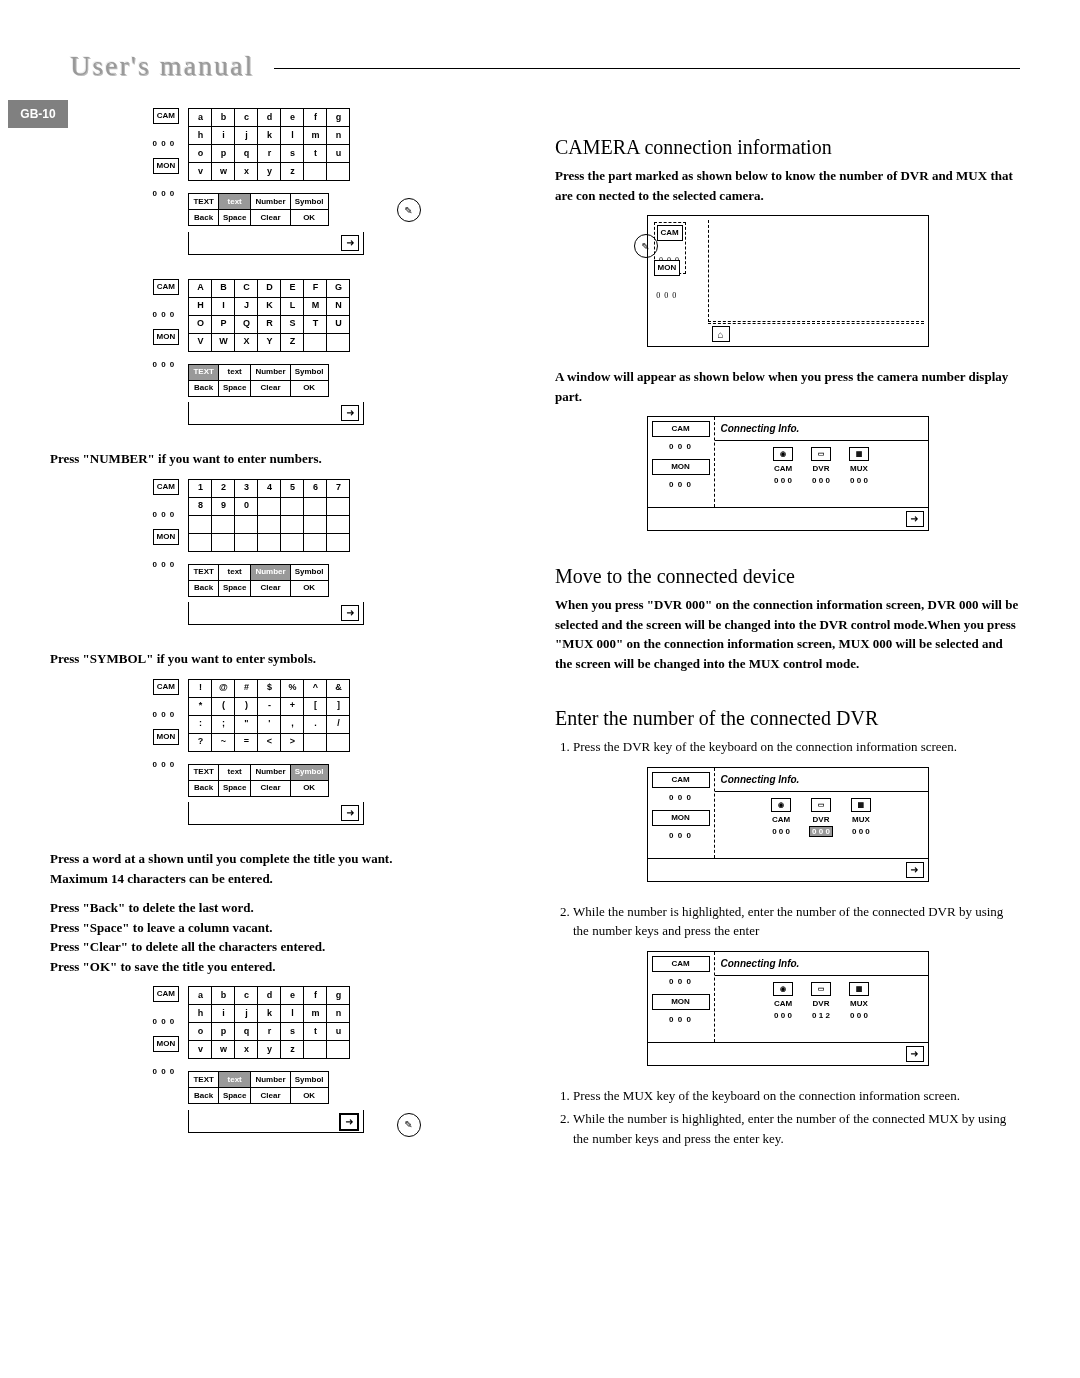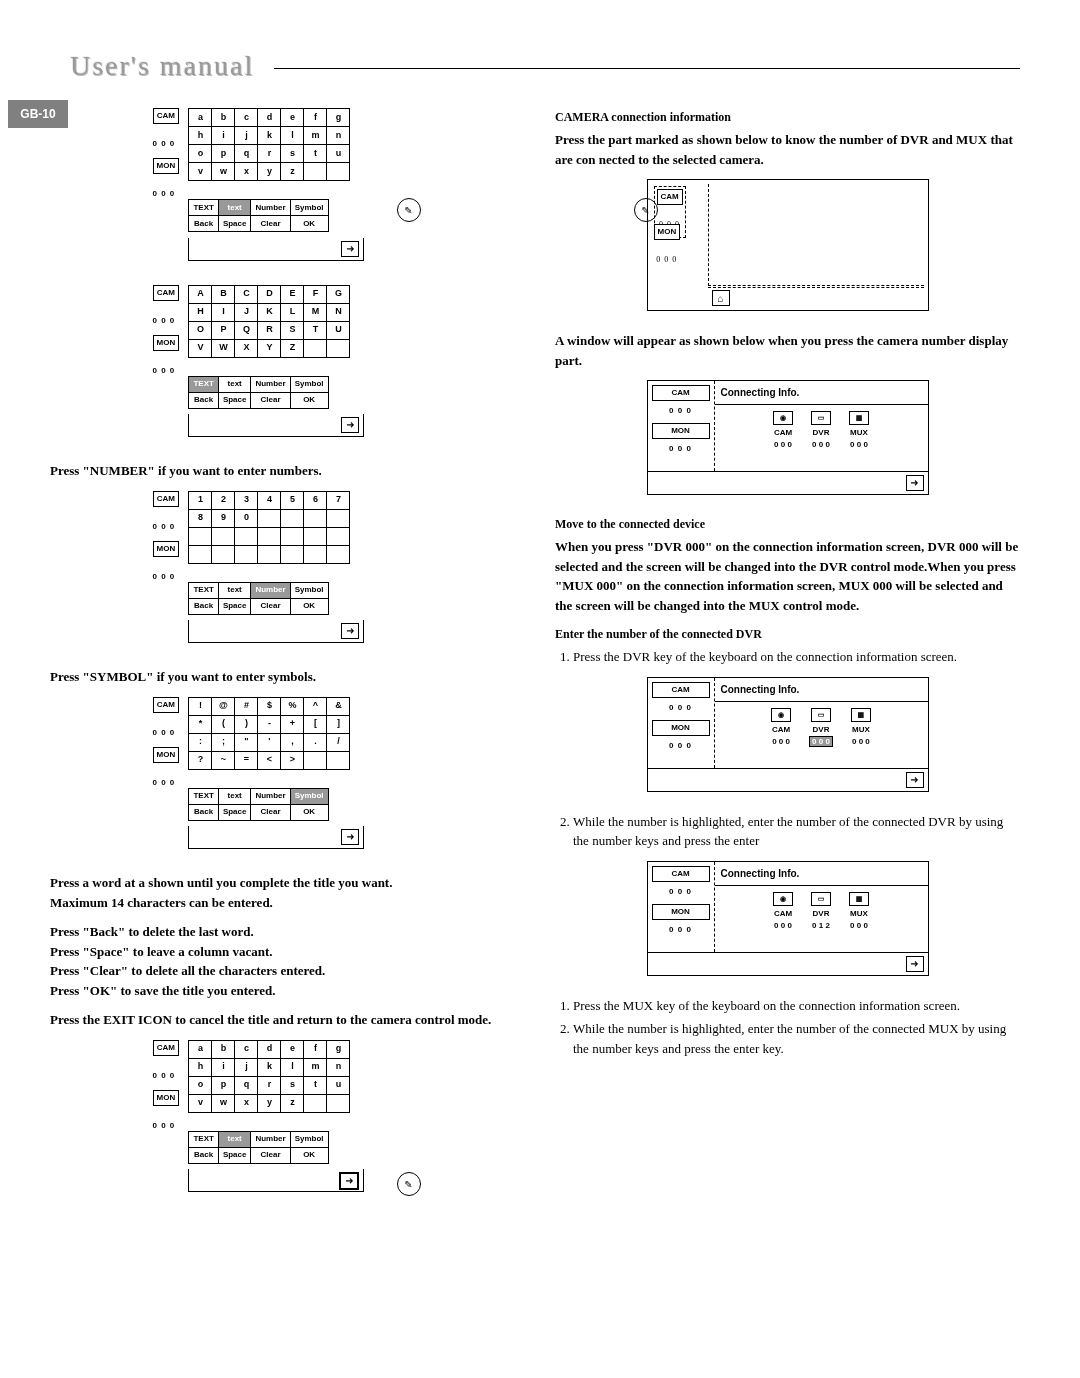--- a/index.html
+++ b/index.html
@@ -55,23 +55,23 @@
     gap: 40px;
     margin-top: 10px;
   }
   .col {
     flex: 1;
     font-size: 13px;
     line-height: 1.5;
   }
   .col h3 {
     font-family: "Times New Roman", serif;
-    font-size: 12px;
-    font-weight: bold;
-    margin: 6px 0 2px 0;
+    font-size: 20px;
+    font-weight: normal;
+    margin: 30px 0 2px 0;
   }
   .col p {
     margin: 4px 0 10px 0;
     font-weight: bold;
   }
   
   .diagram {
     margin: 6px auto 24px auto;
     width: 260px;
   }
@@ -103,21 +103,21 @@
     border: 1px solid #000;
     width: 22px;
     height: 17px;
     text-align: center;
     font-family: Arial, sans-serif;
     font-size: 9px;
     font-weight: bold;
     padding: 0;
   }
   .ctrlrow {
-    margin-top:18px;
+    margin-top:12px;
   }
   .ctrlrow table {
     border-collapse: collapse;
     display:inline-block;
   }
   .ctrlrow td {
     border:1px solid #000;
     height:15px;
     font-family:Arial,sans-serif;
     font-size:8px;
@@ -168,20 +168,21 @@
     font-weight:bold;
   }
   .conn-side .sidebar-box{margin-bottom:4px;}
   .conn-title {
     flex:1;
     padding:4px 6px;
     font-family:Arial,sans-serif;
     font-size:10px;
     font-weight:bold;
     border-bottom:1px solid #000;
+    font-style:italic;
   }
   .conn-main {
     flex:1;
     display:flex;
     align-items:flex-start;
     justify-content:center;
     gap:18px;
     padding-top:6px;
     font-family:Arial,sans-serif;
     font-size:8px;
@@ -492,21 +493,20 @@
 
       <p><span>Press a word at a shown until you complete the title you want.</span><br><span>Maximum 14 characters can be entered.</span></p>
 
       <p>
         <span>Press "Back" to delete the last word.</span><br>
         <span>Press "Space" to leave a column vacant.</span><br>
         <span>Press "Clear" to delete all the characters entered.</span><br>
         <span>Press "OK" to save the title you entered.</span>
       </p>
 
-      <p>Press the EXIT ICON to cancel the title and return to the camera control mode.</p>
 
       <div class="diagram" style="position:relative;">
         <div class="sidelabels">
           <div class="sidebar-box"><span>CAM</span></div>
           <div class="sidebar-val">0 0 0</div>
           <div style="height:8px"></div>
           <div class="sidebar-box"><span>MON</span></div>
           <div class="sidebar-val">0 0 0</div>
         </div>
         <span style="display:inline-block;vertical-align:top;">

